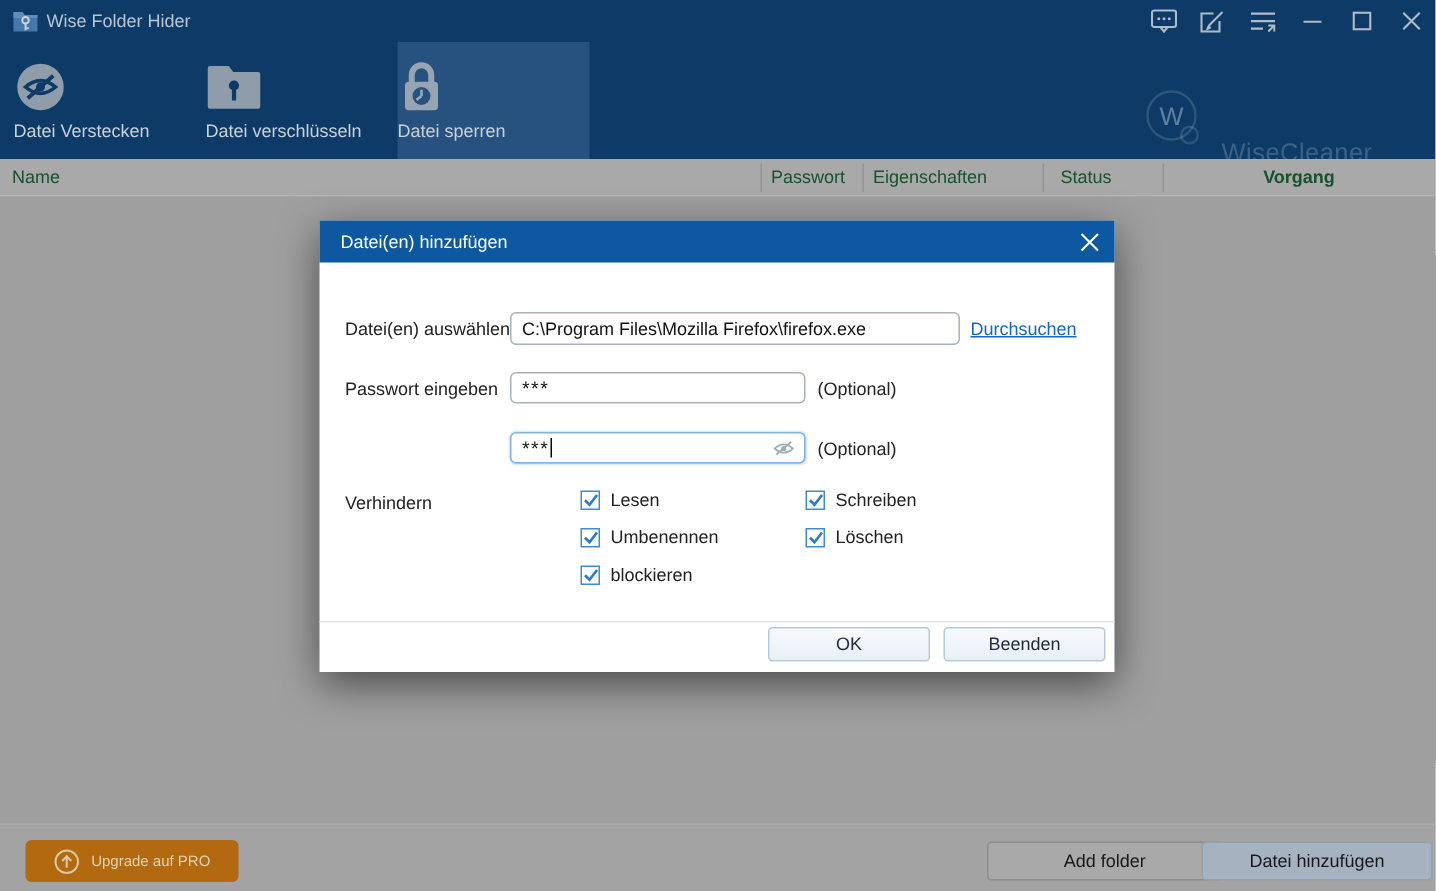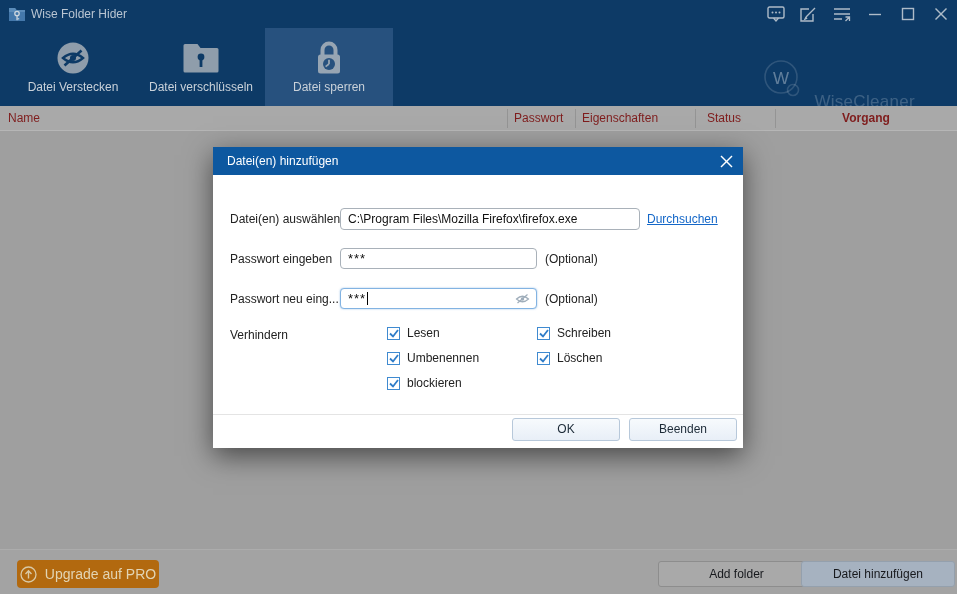--- a/index.html
+++ b/index.html
@@ -13,40 +13,40 @@
   .app-title { position:absolute; left:31px; top:0; line-height:28px; color:#b9c5d2; font-size:12px; }
   .free-badge { position:absolute; left:118px; top:6px; height:17px; padding:0 12px; border-radius:9px;
                 background:#1f9135; color:#e4f2e4; font-size:10.5px; font-weight:bold; letter-spacing:.5px;
                 line-height:17px;margin-top:48px; }
   .win-ctrls { position:absolute; right:0; top:0; height:28px; display:flex; }
   .win-btn { width:33px; height:28px; display:flex; align-items:center; justify-content:center; cursor:default; }
 
   
   .nav { position:absolute; left:0; top:28px; width:957px; height:78px; background:#0d3a66; }
   .tab { position:absolute; top:0; width:128px; height:78px; display:flex; flex-direction:column;
-         align-items:center; justify-content:flex-start; }
+         justify-content:flex-start; }
   .tab .tab-icon { margin-top:11px; height:38px; display:flex; align-items:center; }
   .tab .tab-label { margin-top:3px; color:#c9d1d9; font-size:12px; }
   .tab.selected { background:#27517e; }
   .watermark { position:absolute; right:42px; top:20px; display:flex; align-items:center; }
   .watermark-text { margin-left:12px; font-size:17px; color:rgba(255,255,255,0.20); letter-spacing:.3px;margin-top:44px; }
 
   
   .thead { position:absolute; left:0; top:106px; width:957px; height:25px; background:#a9a9a9;
-           border-bottom:1px solid #b6b6b6; color:#7f1d1d;padding-left:20px; }
+           border-bottom:1px solid #b6b6b6; color:#14532d;padding-left:20px; }
   .th { position:absolute; top:0; line-height:25px; }
   .th-sep { position:absolute; top:3px; width:1px; height:19px; background:#949494; }
 
   
   .content { position:absolute; left:0; top:131px; width:957px; height:418px; background:#9f9f9f; }
   .bottombar { position:absolute; left:0; top:549px; width:957px; height:45px; background:#a3a3a3;
                border-top:1px solid #acacac; }
   .upgrade-btn { position:absolute; left:17px; top:10px; width:142px; height:28px; background:#b2690f;
                  border-radius:4px; display:flex; align-items:center; justify-content:center;
-                 color:#e2d4b4; font-size:14px; }
+                 color:#e2d4b4; font-size:10px; }
   .upgrade-btn svg { margin-right:8px; }
   .bar-btn { position:absolute; top:11px; height:26px; border-radius:3px; text-align:center; line-height:24px;
              font-size:12px; color:#17191d; }
   .add-folder { left:658px; width:157px; background:#a9a9a9; border:1px solid #8d8d8d; }
   .add-file   { left:801px; width:154px; background:#a6b2c0; border:1px solid #94a0ad; }
 
   
   .dialog { position:absolute; left:213px; top:147px; width:530px; height:301px; background:#ffffff;
             box-shadow:0 8px 26px rgba(0,0,0,0.55); }
   .dlg-titlebar { position:absolute; left:0; top:0; width:100%; height:28px; background:#0d58a0;padding-left:23px; }
@@ -218,21 +218,20 @@
     </div>
 
     <span class="lbl" style="top:61px;">Datei(en) auswählen</span>
     <input class="inp" style="left: 127px; top: 61px; width: 300px;" value="C:\Program Files\Mozilla Firefox\firefox.exe">
     <span class="link" style="top:61px;">Durchsuchen</span>
 
     <span class="lbl" style="top:101px;">Passwort eingeben</span>
     <input class="inp inp-pw" style="left: 127px; top: 101px; width: 197px;" value="***">
     <span class="opt" style="top:101px;">(Optional)</span>
 
-    <span class="lbl" style="top:141px;">Passwort neu eing...</span>
     <div class="pw2">
       <span>***</span>
       <span class="caret"></span>
       <span class="eye">
         <svg width="15" height="12" viewBox="0 0 15 12">
           <path d="M1.5 6 q6 -5.5 12 0 q-6 5.5 -12 0 z" fill="none" stroke="#9fadba" stroke-width="1.2"></path>
           <circle cx="7.5" cy="6" r="1.7" fill="#9fadba"></circle>
           <line x1="2.5" y1="10" x2="12.5" y2="1.5" stroke="#9fadba" stroke-width="1.2"></line>
         </svg>
       </span>

